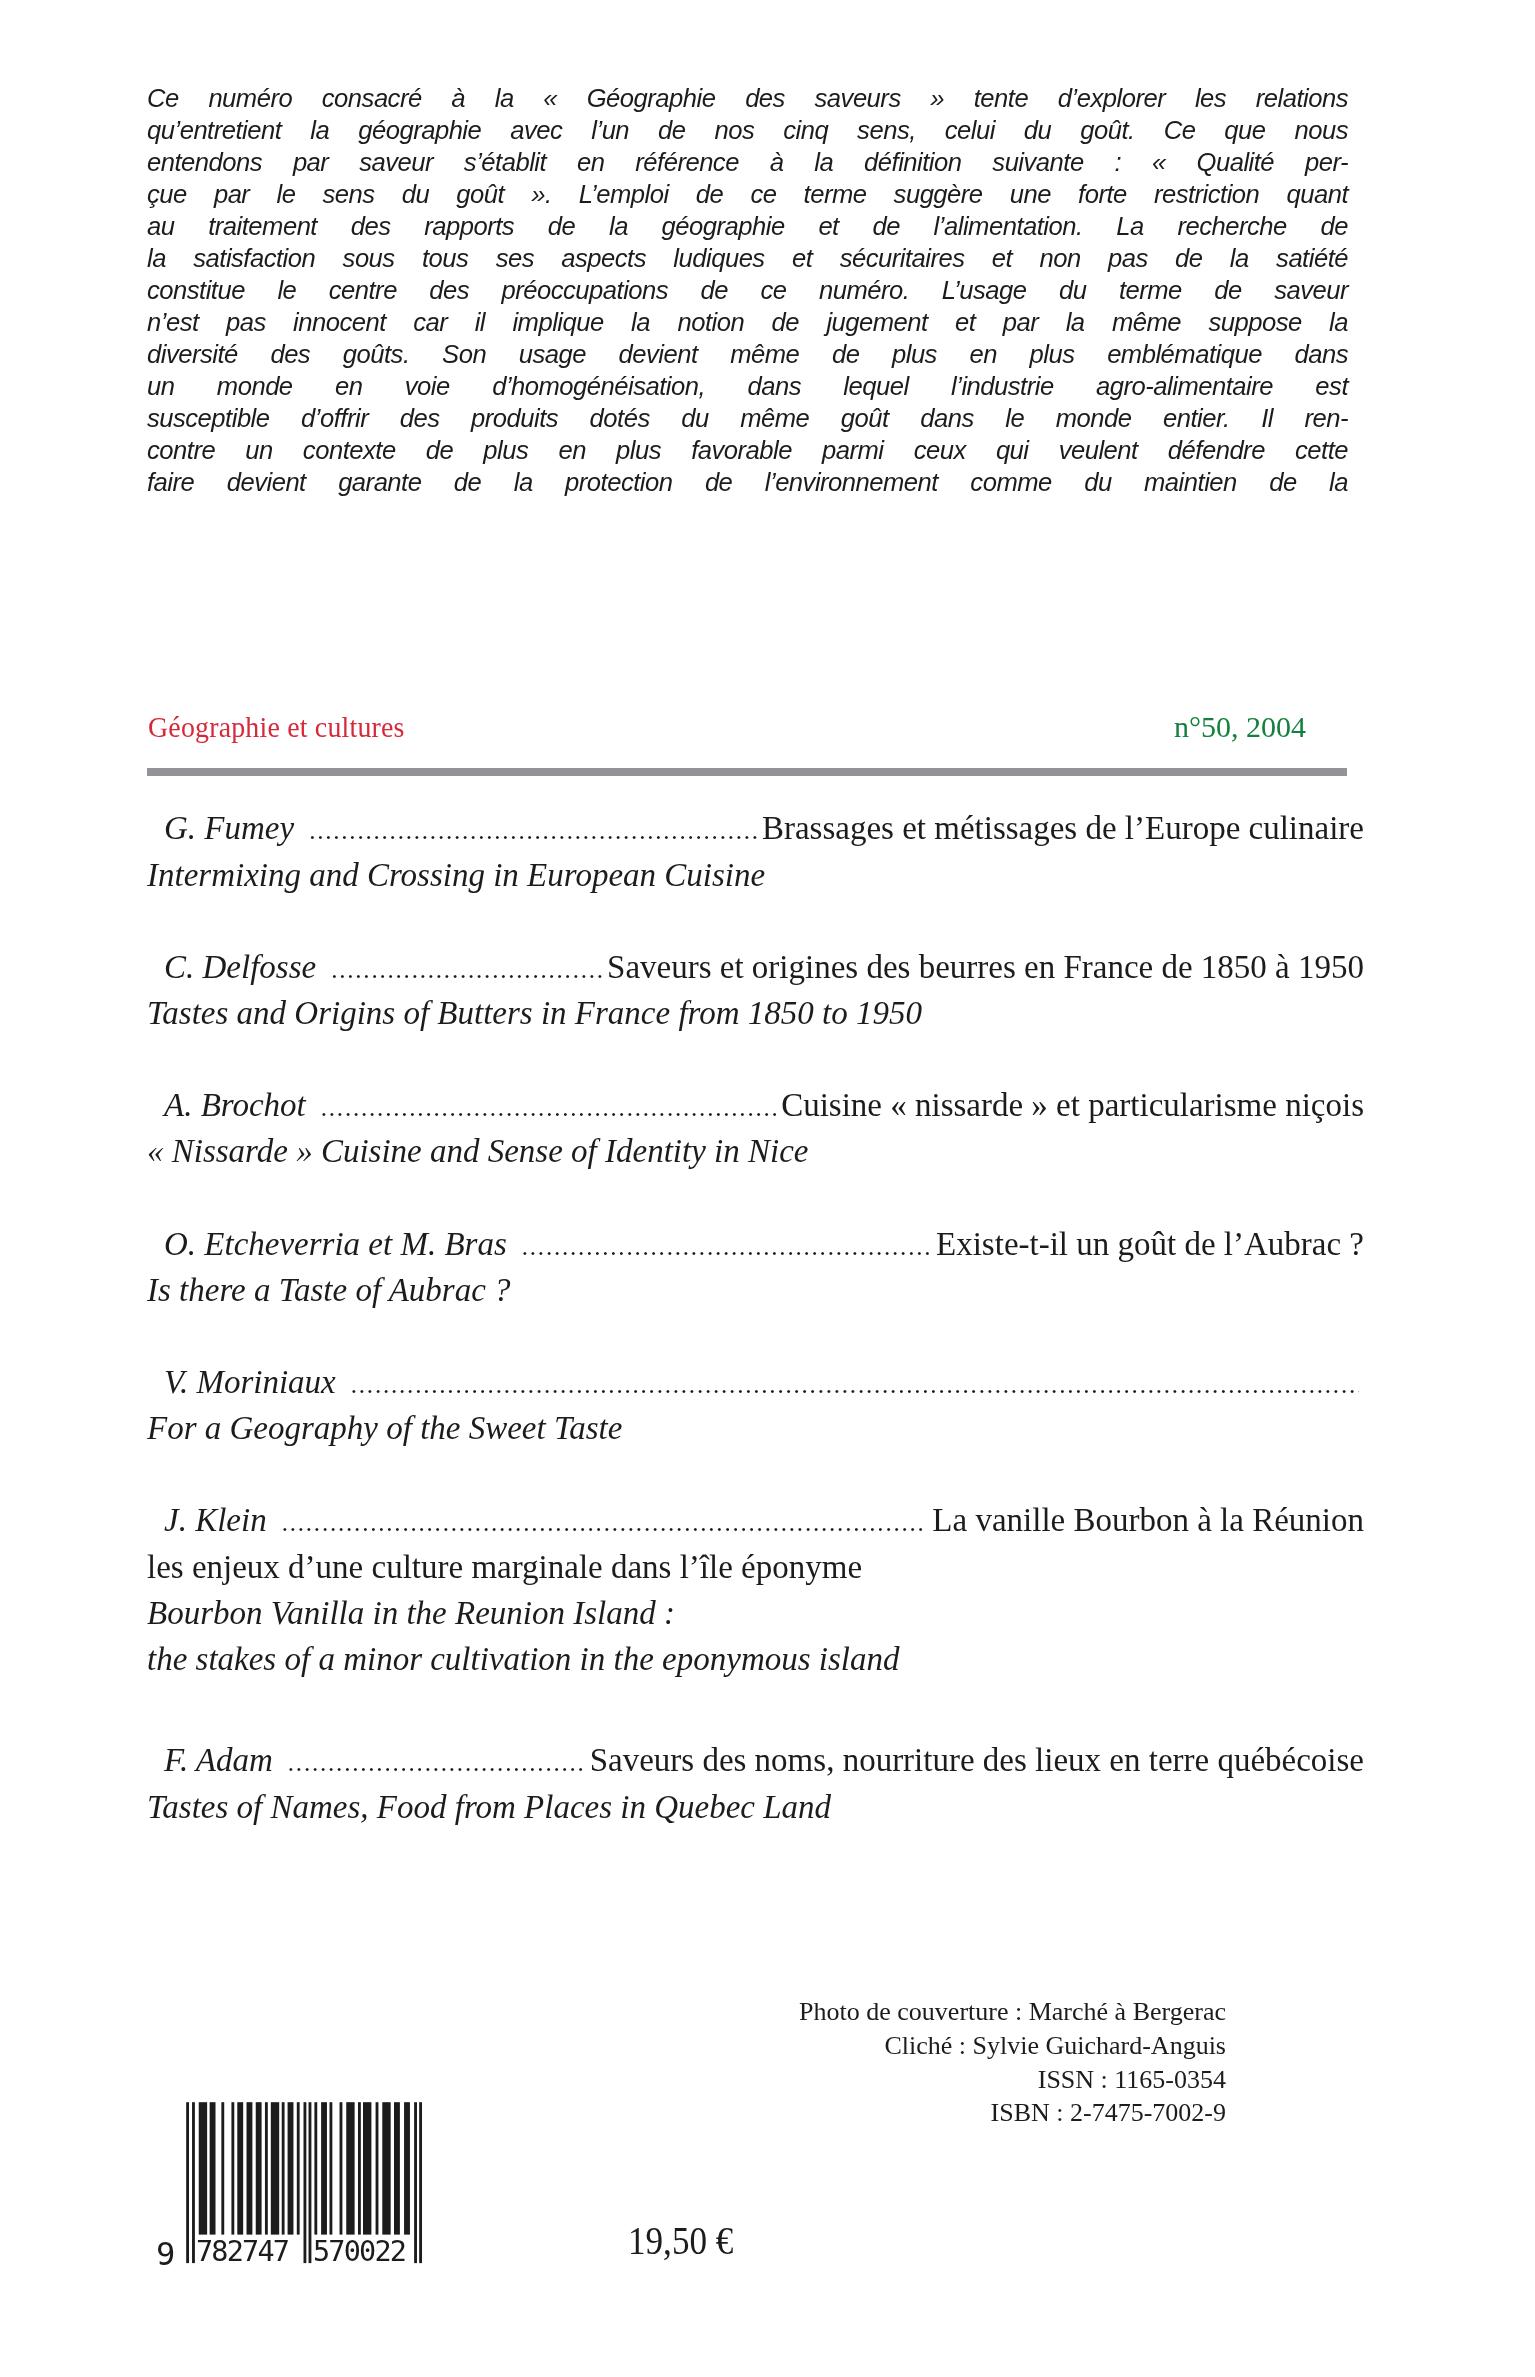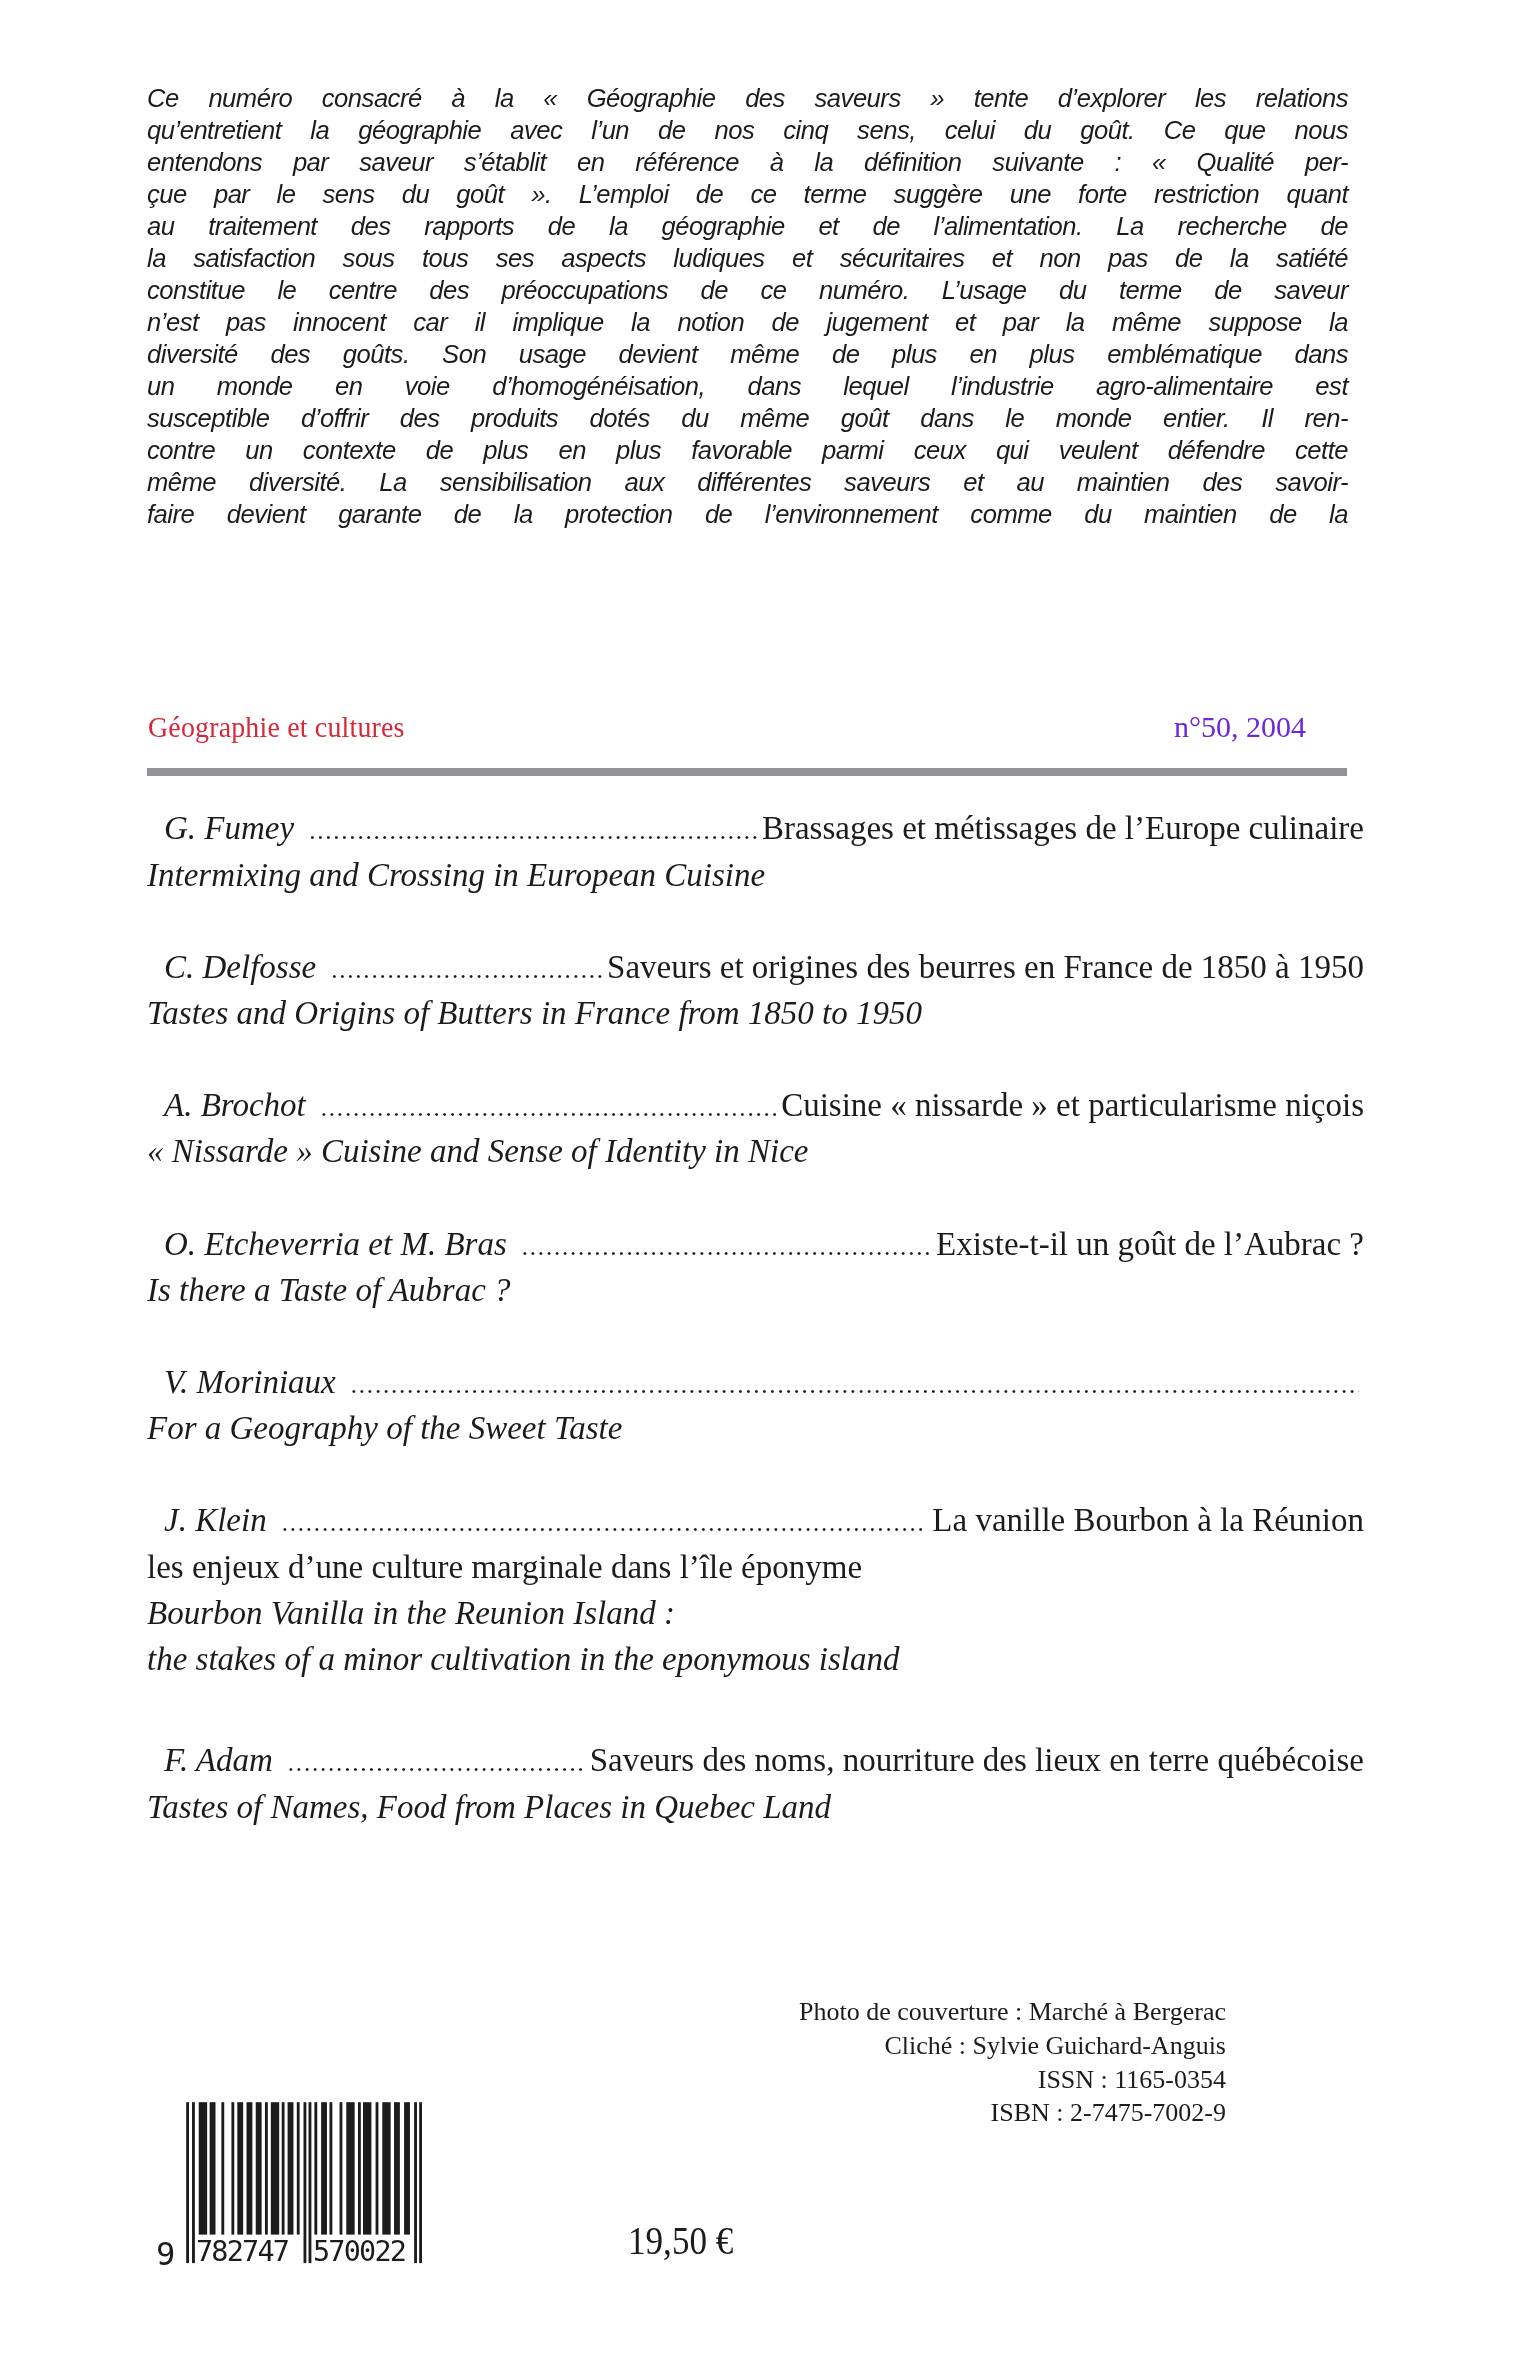--- a/index.html
+++ b/index.html
@@ -6,21 +6,21 @@
   body { width: 1535px; height: 2377px; position: relative; overflow: hidden; color: #1c1c1c; }
   .abs { position: absolute; }
 
   
   .abstract { left: 147px; top: 82px; width: 1201px; font-family: "Liberation Sans", sans-serif; font-style: italic; font-size: 25.6px; line-height: 32px; letter-spacing: -0.5px; }
   .abstract .ln { display: block; height: 32px; white-space: nowrap; text-align: justify; text-align-last: justify; transform-origin: left top; }
   .abstract .ln.last { text-align-last: left; }
 
   
   .journal-name { left: 148px; top: 710px; font-family: "Liberation Serif", serif; font-size: 30px; color: #d42a3c; transform: scaleX(0.93); transform-origin: left top; letter-spacing: 0.2px; }
-  .issue { right: 229px; top: 710px; font-family: "Liberation Serif", serif; font-size: 30px; color: #6d28d9; }
+  .issue { right: 229px; top: 710px; font-family: "Liberation Serif", serif; font-size: 30px; color: #15803d; }
   .rule { left: 147px; top: 768px; width: 1200px; height: 7.6px; background: #929396; }
 
   
   .toc-line { left: 164px; width: 1200px; height: 46px; font-family: "Liberation Serif", serif; font-size: 33px; display: flex; align-items: baseline; white-space: nowrap; }
   .toc-line .author { font-style: italic; }
   .toc-line .dots { flex: 1 1 auto; overflow: hidden; margin: 0 5px 0 15px; letter-spacing: 1.8px; font-size: 25px; }
   .toc-line .dots::before { content: "...................................................................................................................................................................."; }
   .toc-line .title { flex: 0 0 auto; }
   .toc-sub { left: 147px; width: 1200px; height: 46px; font-family: "Liberation Serif", serif; font-size: 33px; text-align: left; white-space: nowrap; }
   .toc-sub.it { font-style: italic; }
@@ -42,21 +42,20 @@
   <span class="ln">entendons par saveur s’établit en référence à la définition suivante : « Qualité per-</span>
   <span class="ln">çue par le sens du goût ». L’emploi de ce terme suggère une forte restriction quant</span>
   <span class="ln">au traitement des rapports de la géographie et de l’alimentation. La recherche de</span>
   <span class="ln">la satisfaction sous tous ses aspects ludiques et sécuritaires et non pas de la satiété</span>
   <span class="ln">constitue le centre des préoccupations de ce numéro. L’usage du terme de saveur</span>
   <span class="ln">n’est pas innocent car il implique la notion de jugement et par la même suppose la</span>
   <span class="ln">diversité des goûts. Son usage devient même de plus en plus emblématique dans</span>
   <span class="ln">un monde en voie d’homogénéisation, dans lequel l’industrie agro-alimentaire est</span>
   <span class="ln">susceptible d’offrir des produits dotés du même goût dans le monde entier. Il ren-</span>
   <span class="ln">contre un contexte de plus en plus favorable parmi ceux qui veulent défendre cette</span>
-  <span class="ln">même diversité. La sensibilisation aux différentes saveurs et au maintien des savoir-</span>
   <span class="ln">faire devient garante de la protection de l’environnement comme du maintien de la</span>
 </div>
 
 <div class="abs journal-name">Géographie et cultures</div>
 <div class="abs issue">n°50, 2004</div>
 <div class="abs rule"></div>
 
 <div class="abs toc-line" style="top:810px">
   <span class="author">G. Fumey</span>
   <span class="dots"></span>

